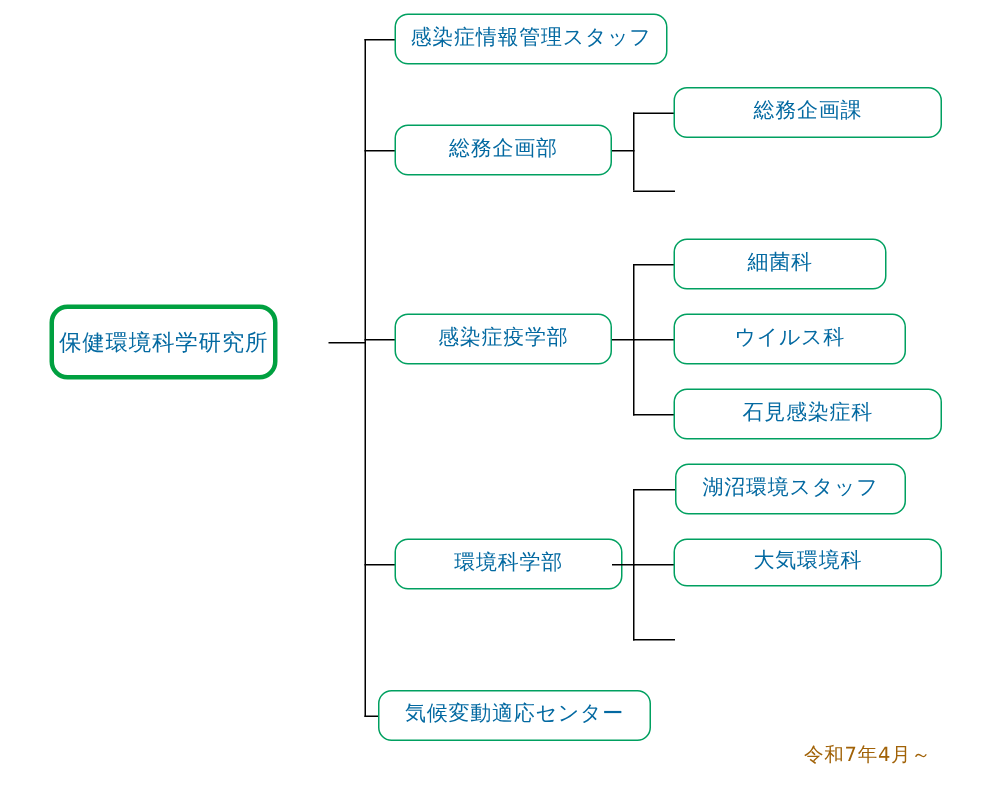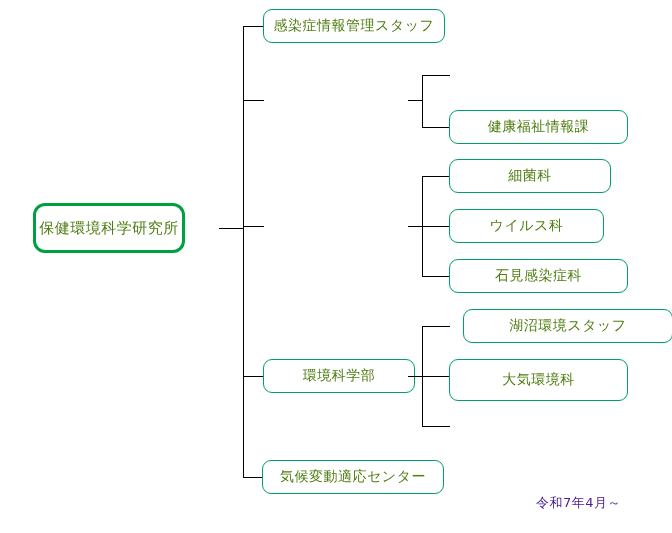--- a/index.html
+++ b/index.html
@@ -18,21 +18,21 @@
     height: 533px;
     background: #ffffff;
     overflow: hidden;
   }
 
   
   .node {
     position: absolute;
     box-sizing: border-box;
     background: #ffffff;
-    color: #4d7c0f;
+    color: #0369a1;
     display: flex;
     align-items: center;
     justify-content: center;
     text-align: center;
     line-height: 1.1;
     white-space: nowrap;
   }
   .node-root {
     border: 3px solid #00a040;
     border-radius: 12px;
@@ -57,21 +57,21 @@
     position: absolute;
     background: #000000;
   }
   .conn-h { height: 1px; }
   .conn-v { width: 1px; }
 
   
   .footer-note {
     position: absolute;
     font-size: 13px;
-    color: #4c1d95;
+    color: #a16207;
     white-space: nowrap;
     letter-spacing: 0.5px;
   }
 </style>
 </head>
 <body>
 
 <div id="org-chart">
 
   <div class="node node-root" style="left:33px; top:203px; width:152px; height:50px;">
@@ -84,63 +84,69 @@
   <div class="conn conn-h" style="left:243px; top:26px; width:21px;"></div>
   <div class="conn conn-h" style="left:243px; top:100px; width:21px;"></div>
   <div class="conn conn-h" style="left:243px; top:226px; width:21px;"></div>
   <div class="conn conn-h" style="left:243px; top:376px; width:21px;"></div>
   <div class="conn conn-h" style="left:243px; top:477px; width:21px;"></div>
 
   <div class="node node-l2" style="left:263px; top:9px; width:182px; height:34px;">
     <span>感染症情報管理スタッフ</span>
   </div>
 
+  <div class="node node-l2" style="left:263px; top:83px; width:145px; height:34px;">
+    <span>総務企画部</span>
+  </div>
 
+  <div class="node node-l2" style="left:263px; top:209px; width:145px; height:34px;">
+    <span>感染症疫学部</span>
+  </div>
 
   <div class="node node-l2" style="left:263px; top:359px; width:152px; height:34px;">
     <span>環境科学部</span>
   </div>
 
-  <div class="node node-l2" style="left:262px; top:460px; width:182px; height:34px;">
+  <div class="node node-l2" style="left:252px; top:460px; width:182px; height:34px;">
     <span>気候変動適応センター</span>
   </div>
 
   <div class="conn conn-h" style="left:408px; top:100px; width:15px;"></div>
   <div class="conn conn-v" style="left:422px; top:75px; height:52px;"></div>
   <div class="conn conn-h" style="left:422px; top:75px; width:28px;"></div>
   <div class="conn conn-h" style="left:422px; top:127px; width:28px;"></div>
 
-  <div class="node node-l3" style="left:449px; top:110px; width:179px; height:34px;">
-    <span>健康福祉情報課</span>
+  <div class="node node-l3" style="left:449px; top:58px; width:179px; height:34px;">
+    <span>総務企画課</span>
   </div>
 
   <div class="conn conn-h" style="left:408px; top:226px; width:15px;"></div>
   <div class="conn conn-v" style="left:422px; top:176px; height:101px;"></div>
   <div class="conn conn-h" style="left:422px; top:176px; width:28px;"></div>
   <div class="conn conn-h" style="left:422px; top:226px; width:28px;"></div>
   <div class="conn conn-h" style="left:422px; top:276px; width:28px;"></div>
 
-  <div class="node node-l3" style="left:449px; top:159px; width:162px; height:34px;">
+  <div class="node node-l3" style="left:449px; top:159px; width:142px; height:34px;">
     <span>細菌科</span>
   </div>
   <div class="node node-l3" style="left:449px; top:209px; width:155px; height:34px;">
     <span>ウイルス科</span>
   </div>
   <div class="node node-l3" style="left:449px; top:259px; width:179px; height:34px;">
     <span>石見感染症科</span>
   </div>
 
   <div class="conn conn-h" style="left:408px; top:376px; width:15px;"></div>
   <div class="conn conn-v" style="left:422px; top:326px; height:101px;"></div>
   <div class="conn conn-h" style="left:422px; top:326px; width:28px;"></div>
   <div class="conn conn-h" style="left:422px; top:376px; width:28px;"></div>
   <div class="conn conn-h" style="left:422px; top:426px; width:28px;"></div>
 
-  <div class="node node-l3" style="left:463px; top:309px; width:210px; height:34px;">
+  <div class="node node-l3" style="left:450px; top:309px; width:154px; height:34px;">
     <span>湖沼環境スタッフ</span>
   </div>
-  <div class="node node-l3" style="left:449px; top:359px; width:179px; height:42px;">
+  <div class="node node-l3" style="left:449px; top:359px; width:179px; height:32px;">
     <span>大気環境科</span>
   </div>
 
   <div class="footer-note" style="left:536px; top:494px;">令和7年4月～</div>
 
 </div>
 
 </body></html>

